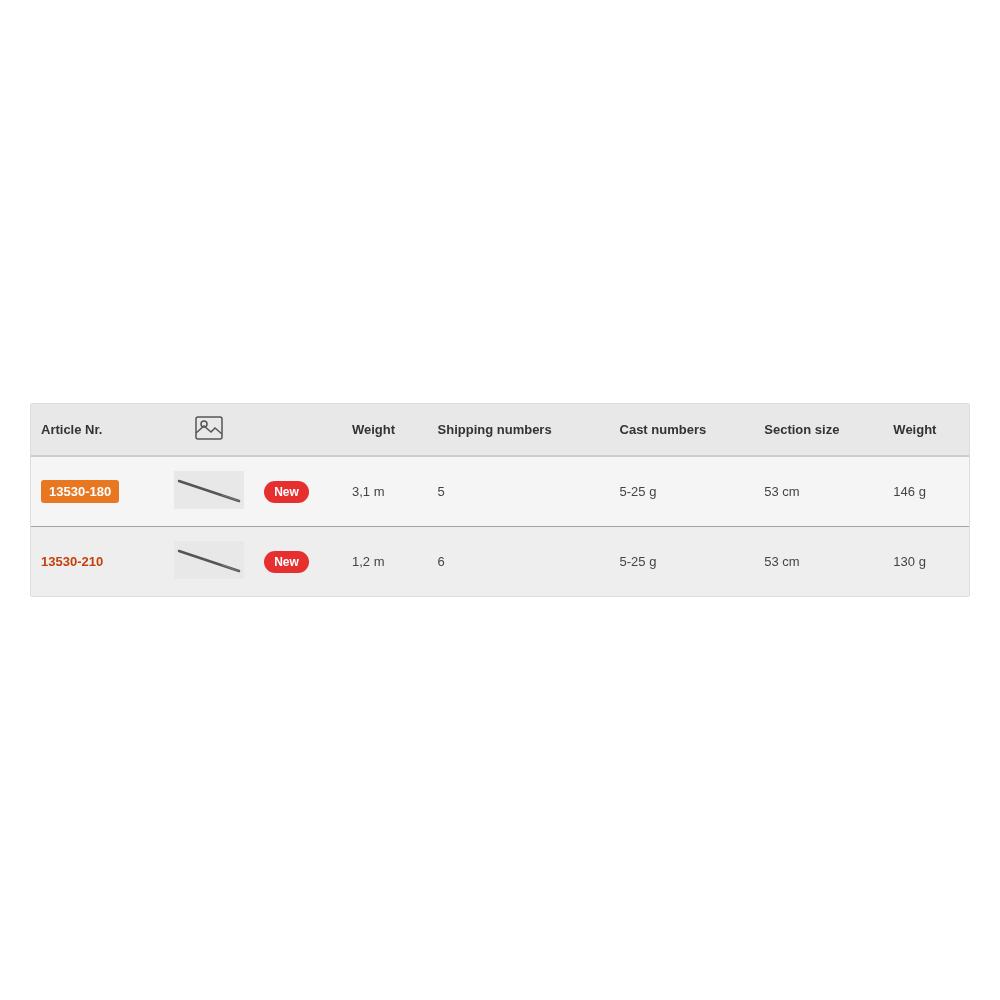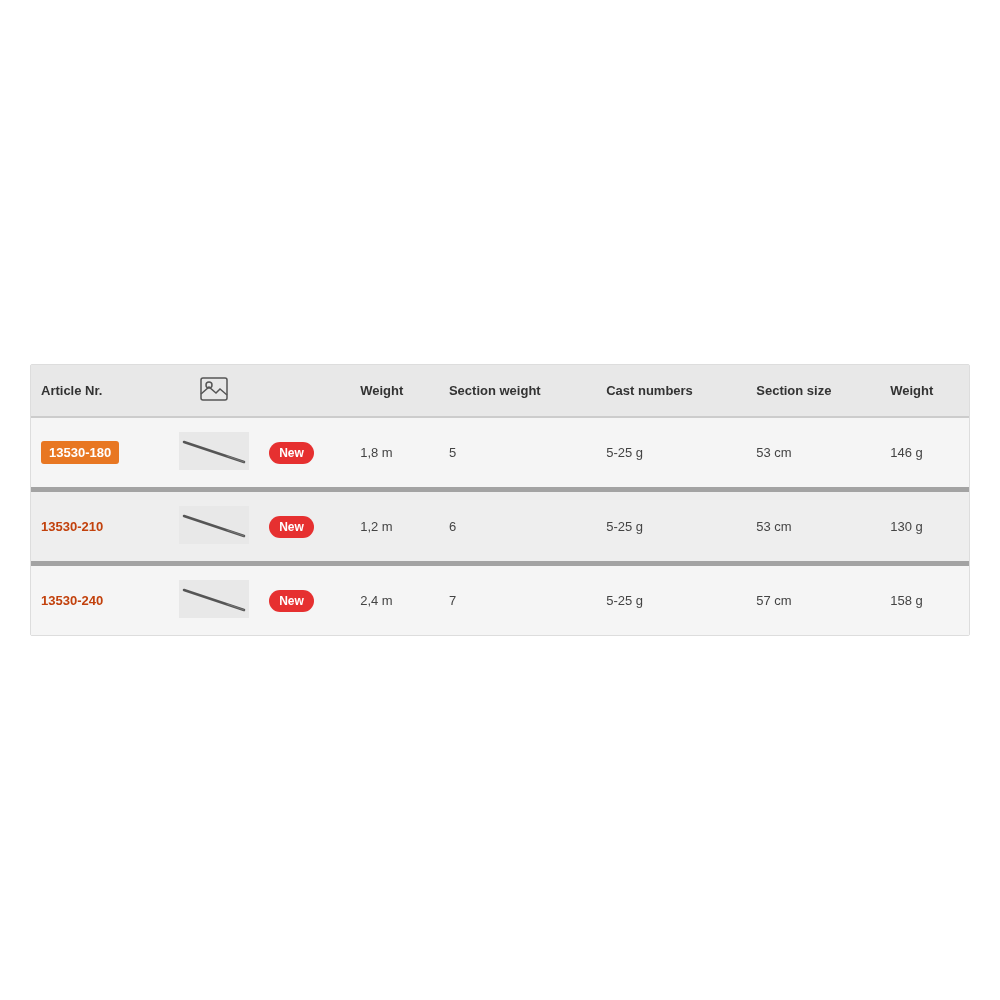--- a/index.html
+++ b/index.html
@@ -41,21 +41,21 @@
       color: #333;
       white-space: nowrap;
     }
 
     thead th.image-col {
       width: 60px;
       text-align: center;
     }
 
     tbody tr {
-      border-bottom: 5px solid #a3a3a3;
+      border-bottom: 1px solid #a3a3a3;
       background: #f5f5f5;
     }
 
     tbody tr:nth-child(even) {
       background: #eeeeee;
     }
 
     tbody tr:last-child {
       border-bottom: none;
     }
@@ -107,64 +107,50 @@
         <th class="image-col">
           
           <svg width="28" height="24" viewBox="0 0 28 24">
             <rect x="1" y="1" width="26" height="22" rx="2" ry="2" fill="none" stroke="#555" stroke-width="1.5"></rect>
             <circle cx="9" cy="8" r="3" fill="none" stroke="#555" stroke-width="1.5"></circle>
             <polyline points="1,17 9,10 16,16 20,12 27,18" fill="none" stroke="#555" stroke-width="1.5"></polyline>
           </svg>
         </th>
         <th></th>
         <th>Weight</th>
-        <th>Section weight</th>
+        <th>Shipping numbers</th>
         <th>Cast numbers</th>
         <th>Section size</th>
         <th>Weight</th>
       </tr>
     </thead>
     <tbody id="table-body">
     <tr>
           <td><span class="article-nr active">13530-180</span></td>
           <td class="image-cell"><svg width="70" height="38" viewBox="0 0 70 38">
               <rect width="70" height="38" fill="#e8e8e8"></rect>
               <line x1="5" y1="10" x2="65" y2="30" stroke="#555" stroke-width="2.5" stroke-linecap="round"></line>
               <line x1="48" y1="24" x2="65" y2="30" stroke="#777" stroke-width="1" stroke-linecap="round"></line>
             </svg></td>
           <td><span class="new-badge">New</span></td>
-          <td>1,8 m</td>
+          <td>3,1 m</td>
           <td>5</td>
           <td>5-25 g</td>
           <td>53 cm</td>
           <td>146 g</td>
         </tr>
         <tr>
           <td><span class="article-nr">13530-210</span></td>
           <td class="image-cell"><svg width="70" height="38" viewBox="0 0 70 38">
               <rect width="70" height="38" fill="#e8e8e8"></rect>
               <line x1="5" y1="10" x2="65" y2="30" stroke="#555" stroke-width="2.5" stroke-linecap="round"></line>
               <line x1="48" y1="24" x2="65" y2="30" stroke="#777" stroke-width="1" stroke-linecap="round"></line>
             </svg></td>
           <td><span class="new-badge">New</span></td>
           <td>1,2 m</td>
           <td>6</td>
           <td>5-25 g</td>
           <td>53 cm</td>
           <td>130 g</td>
         </tr>
-        <tr>
-          <td><span class="article-nr">13530-240</span></td>
-          <td class="image-cell"><svg width="70" height="38" viewBox="0 0 70 38">
-              <rect width="70" height="38" fill="#e8e8e8"></rect>
-              <line x1="5" y1="10" x2="65" y2="30" stroke="#555" stroke-width="2.5" stroke-linecap="round"></line>
-              <line x1="48" y1="24" x2="65" y2="30" stroke="#777" stroke-width="1" stroke-linecap="round"></line>
-            </svg></td>
-          <td><span class="new-badge">New</span></td>
-          <td>2,4 m</td>
-          <td>7</td>
-          <td>5-25 g</td>
-          <td>57 cm</td>
-          <td>158 g</td>
-        </tr>
       </tbody>
   </table>
 </div>
 
 </body></html>

